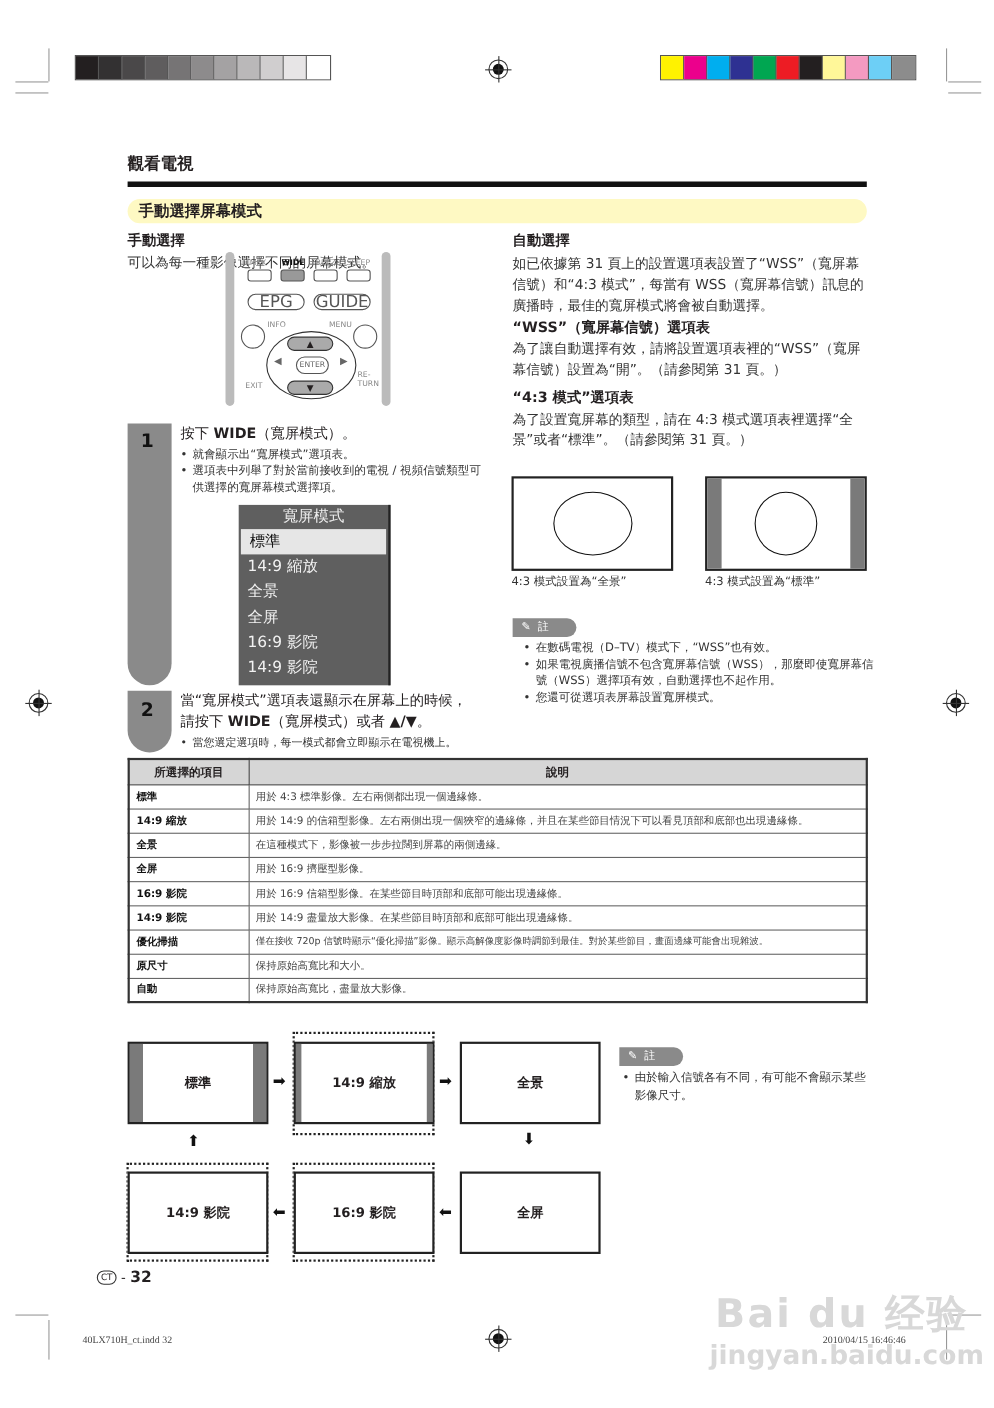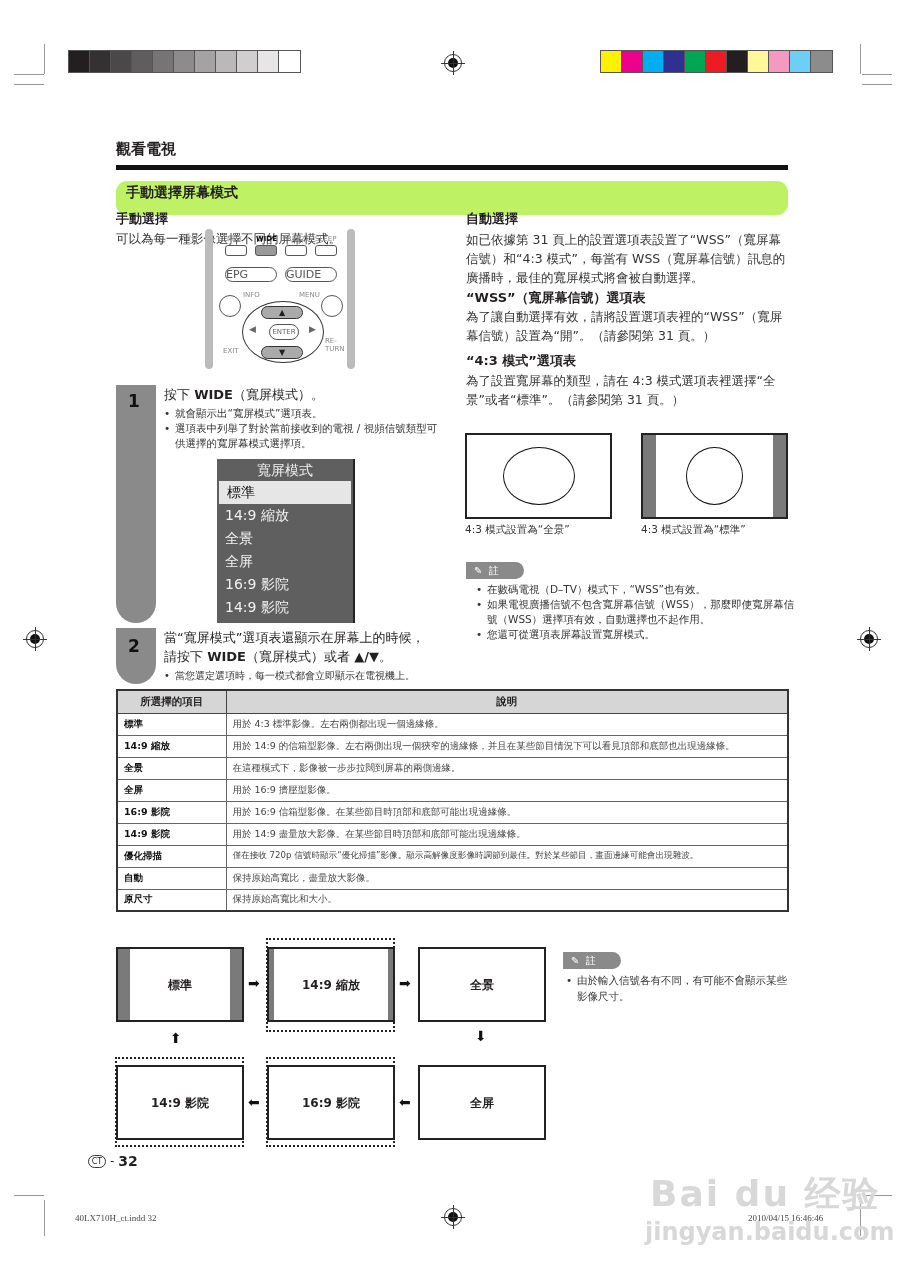--- a/index.html
+++ b/index.html
@@ -12,32 +12,32 @@
   .bar div { width: 21px; height: 100%; border-right: 1px solid #555; }
   .bar div:last-child { border-right: none; }
   .crop { position: absolute; background: #999; }
   .reg { position: absolute; width: 18px; height: 18px; border-radius: 50%; border: 1px solid #333; }
   .reg::before { content: ""; position: absolute; left: 3px; top: 3px; width: 10px; height: 10px; border-radius: 50%; background: #111; }
   .reg::after { content: ""; position: absolute; left: 8px; top: -4px; width: 1px; height: 24px; background: #333; }
   .reg .h { position: absolute; top: 8px; left: -4px; width: 24px; height: 1px; background: #333; }
 
   .sect-title { left: 116px; top: 140px; font-size: 15px; font-weight: bold; }
   .rule { left: 116px; top: 165px; width: 672px; height: 5px; background: #111; }
-  .pill { left: 116px; top: 181px; width: 672px; height: 34px; background: #bef264; border-radius: 11px; padding-left: 10px; font-size: 14px; font-weight: bold; line-height: 22px; }
+  .pill { left: 116px; top: 181px; width: 672px; height: 22px; background: #fef9c3; border-radius: 11px; padding-left: 10px; font-size: 14px; font-weight: bold; line-height: 22px; }
   .h3 { font-size: 13px; font-weight: bold; }
   .p { font-size: 12.5px; line-height: 19px; color: #333; }
   .small { font-size: 10.5px; line-height: 15px; color: #333; }
 
   
   .remote { left: 205px; top: 229px; width: 150px; height: 140px; }
   .remote .side { position: absolute; top: 0; width: 8px; height: 140px; background: #bbb; border-radius: 4px; }
   .rbtn-lbl { position: absolute; font-size: 7px; color: #888; }
   .rbtn { position: absolute; width: 22px; height: 11px; border: 1px solid #555; border-radius: 3px; background: #fff; }
   .rbtn.on { background: #999; }
-  .pillbtn { position: absolute; height: 15px; border: 1px solid #555; border-radius: 8px; font-size: 11px; line-height: 13px; color: #555; }
+  .pillbtn { position: absolute; height: 15px; border: 1px solid #555; border-radius: 8px; font-size: 15px; text-align: center; line-height: 13px; color: #555; }
   .circ { position: absolute; width: 22px; height: 22px; border: 1px solid #555; border-radius: 50%; }
   .dpad { position: absolute; left: 37px; top: 72px; width: 82px; height: 62px; border: 1px solid #333; border-radius: 50%; }
   .arrowbtn { position: absolute; width: 42px; height: 13px; border: 1px solid #333; border-radius: 7px; background: #aaa; font-size: 8px; text-align: center; line-height: 11px; }
   .enter { position: absolute; left: 26px; top: 22px; width: 30px; height: 16px; border: 1px solid #555; border-radius: 8px; font-size: 7px; text-align: center; line-height: 14px; color: #666; }
 
   .step { position: absolute; left: 116px; width: 40px; background: #8a8a8a; }
   .step span { position: absolute; left: 12px; top: 6px; font-size: 17px; font-weight: bold; color: #111; }
 
   .osd { left: 217px; top: 459px; width: 138px; height: 164px; background: #5f5f5f; border-right: 2px solid #222; }
   .osd-title { height: 22px; color: #eee; text-align: center; font-size: 14px; line-height: 22px; }
@@ -236,26 +236,26 @@
       </tr>
     <tr>
         <td class="k">14:9 影院</td>
         <td>用於 14:9 盡量放大影像。在某些節目時頂部和底部可能出現邊緣條。</td>
       </tr>
     <tr>
         <td class="k">優化掃描</td>
         <td style="font-size:8.6px;">僅在接收 720p 信號時顯示“優化掃描”影像。顯示高解像度影像時調節到最佳。對於某些節目，畫面邊緣可能會出現雜波。</td>
       </tr>
     <tr>
+        <td class="k">原尺寸</td>
+        <td>保持原始高寬比和大小。</td>
+      </tr>
+    <tr>
         <td class="k">自動</td>
         <td>保持原始高寬比，盡量放大影像。</td>
-      </tr>
-    <tr>
-        <td class="k">原尺寸</td>
-        <td>保持原始高寬比和大小。</td>
       </tr>
   </tbody>
 </table>
 
 <div class="tvbox" style="left:116px;top:947px;width:128px;height:75px;">
   <div class="bar-l" style="left:0;width:12px;"></div>
   <div class="bar-r" style="right:0;width:12px;"></div>
   <div class="lbl">標準</div>
 </div>
 <div class="dotted" style="left:266px;top:938px;width:129px;height:94px;"></div>

